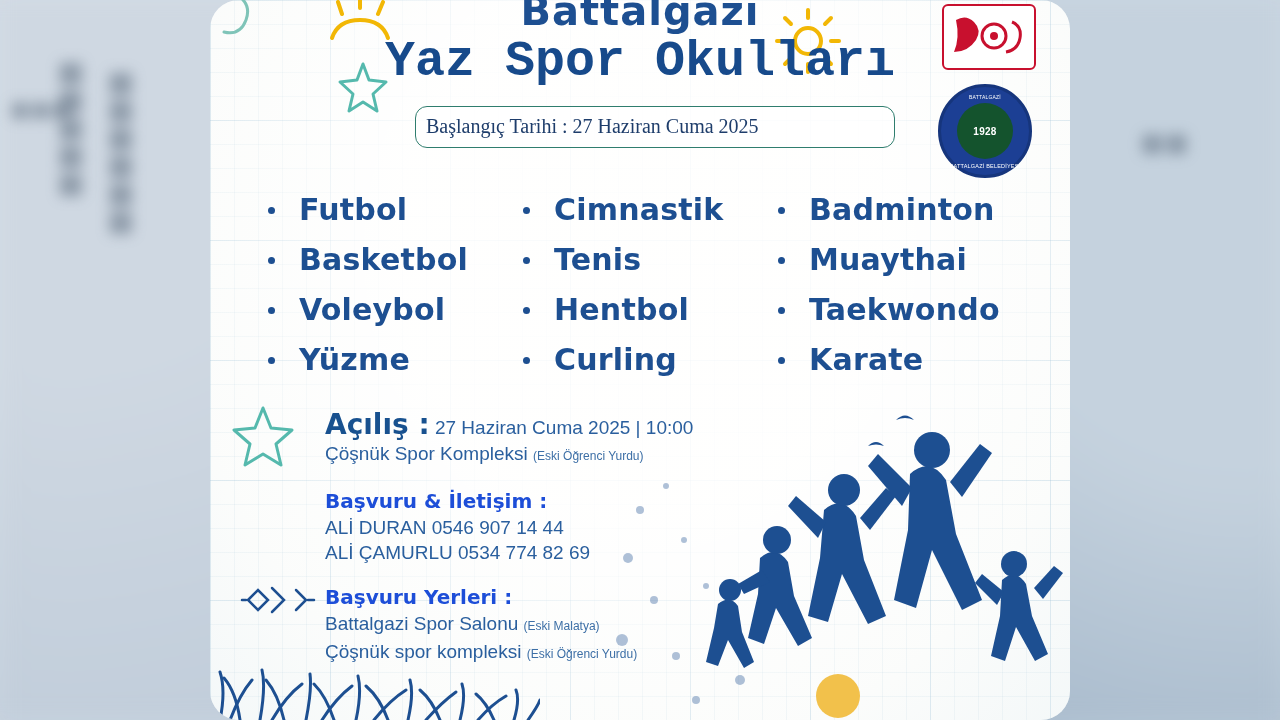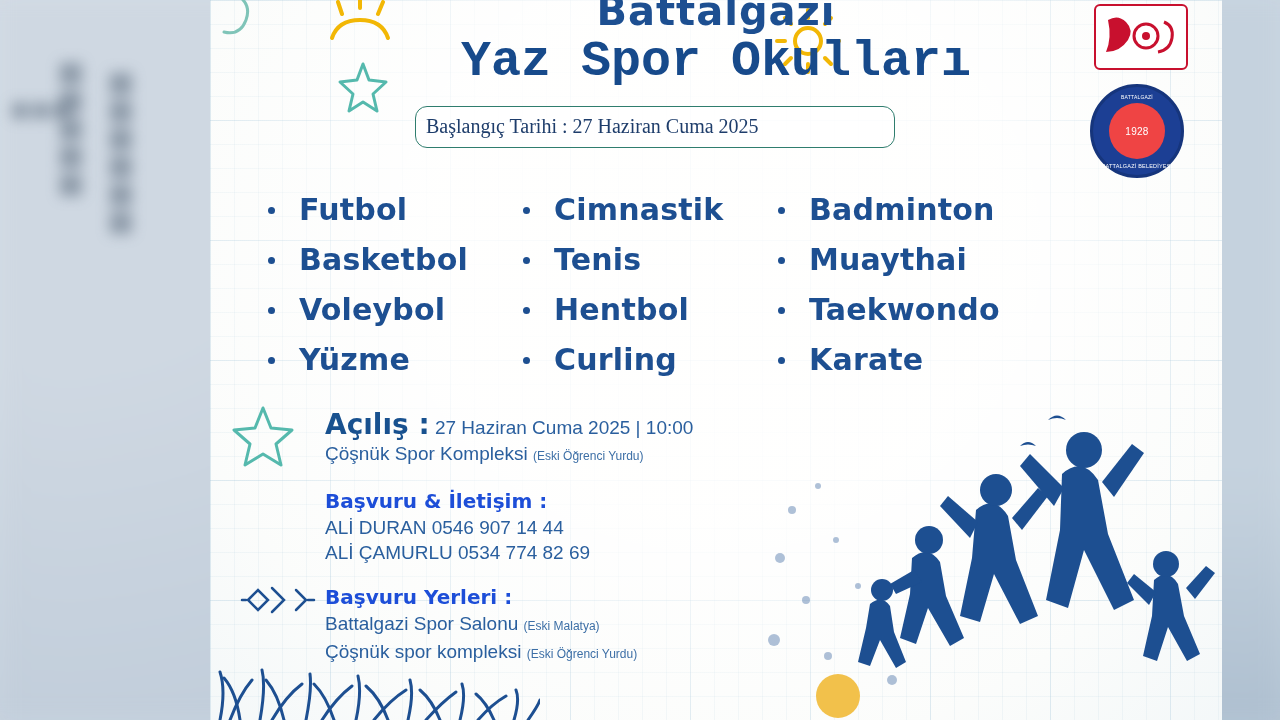--- a/index.html
+++ b/index.html
@@ -39,24 +39,25 @@
     filter: blur(7px);
     opacity: .55;
     white-space: nowrap;
   }
 
   
   .poster {
     position: absolute;
     left: 210px;
     top: 0;
-    width: 1012px;
+    width: 860px;
     height: 720px;
     background: #fdfdfb;
     overflow: hidden;
+    border-radius: 29px;
   }
   
   .grid {
     position: absolute;
     inset: 0;
     background-image:
       linear-gradient(to right, rgba(120,170,200,.20) 1px, transparent 1px),
       linear-gradient(to bottom, rgba(120,170,200,.20) 1px, transparent 1px),
       linear-gradient(to right, rgba(120,170,200,.10) 1px, transparent 1px),
       linear-gradient(to bottom, rgba(120,170,200,.10) 1px, transparent 1px);
@@ -210,23 +211,23 @@
     border: 3px solid #16357c;
     display: flex;
     align-items: center;
     justify-content: center;
     color: #ffffff;
     text-align: center;
   }
   .bel-inner {
     width: 56px; height: 56px;
     border-radius: 50%;
-    background: #ef4444;
+    background: #14532d;
     display: flex; align-items: center; justify-content: center;
-    font-size: 10px; font-weight: normal; letter-spacing: .3px;
+    font-size: 10px; font-weight: bold; letter-spacing: .3px;
   }
   .bel-ring-text {
     position: absolute;
     bottom: 6px; left: 0; right: 0;
     font-size: 5.5px;
     letter-spacing: .2px;
   }
   .bel-top-text {
     position: absolute;
     top: 7px; left: 0; right: 0;

